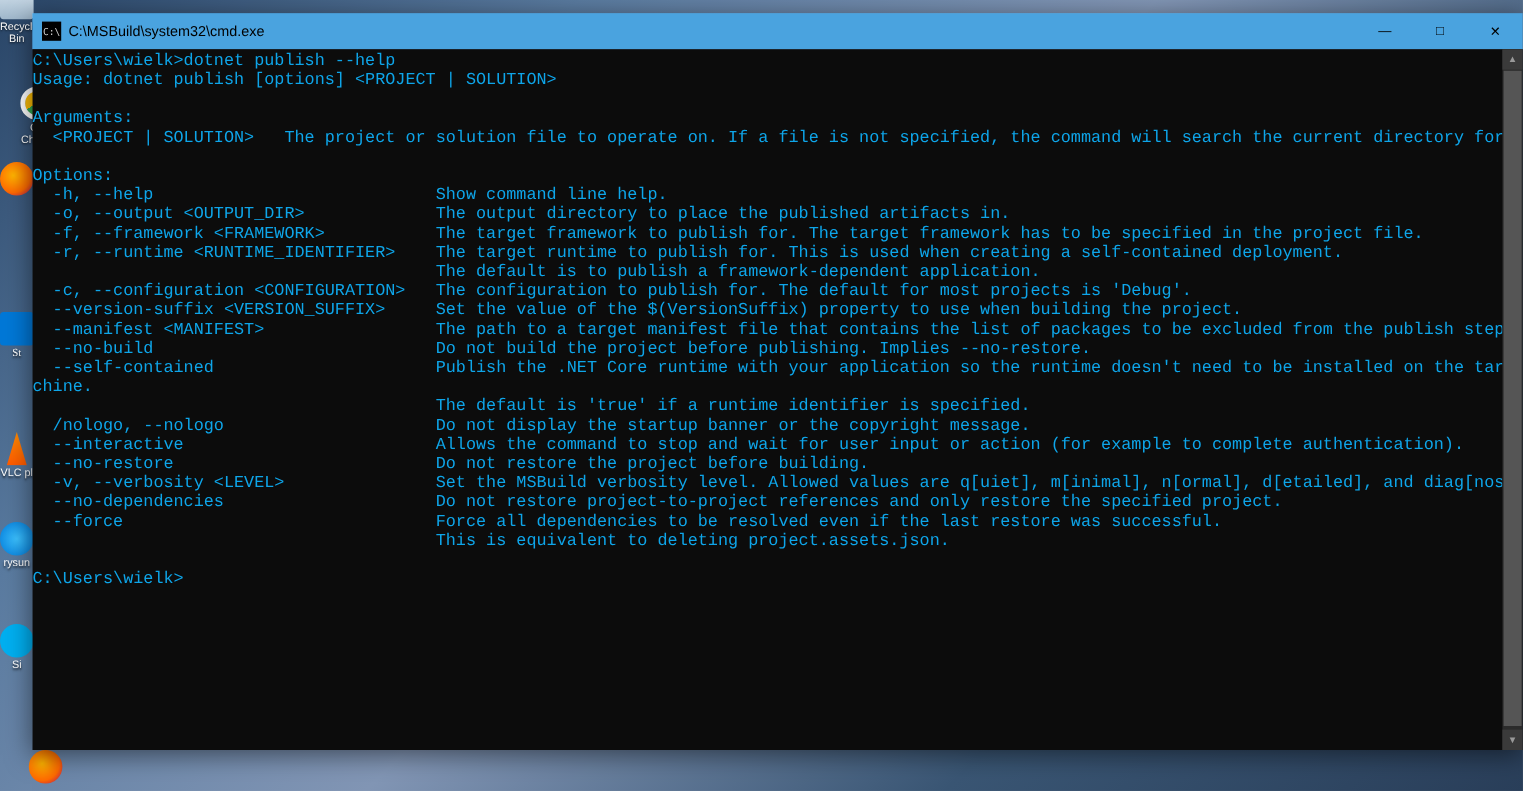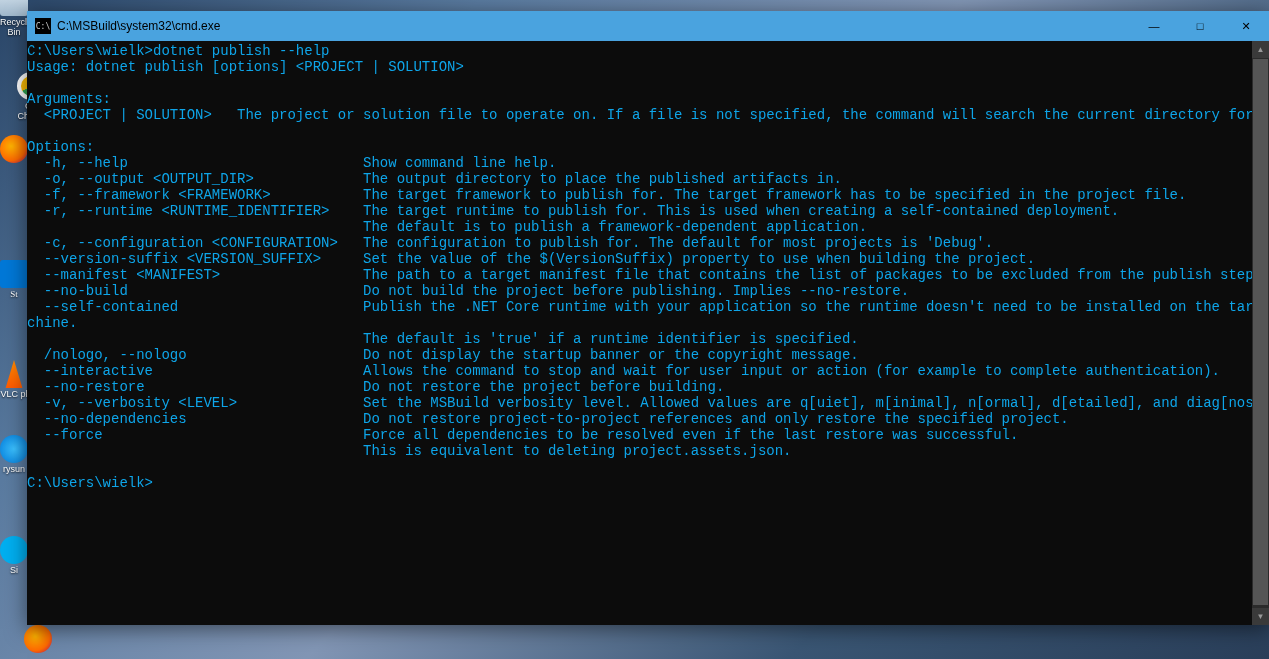--- a/index.html
+++ b/index.html
@@ -40,21 +40,21 @@
   .chrome { top: 72px; left: 0; padding-left: 17px; }
   .chrome .glyph { background: conic-gradient(#ea4335 0 120deg,#34a853 120deg 240deg,#fbbc05 240deg 360deg); border-radius:50%; border:4px solid #fff; box-sizing:border-box;}
   .firefox { top: 135px; left: 0; }
   .firefox .glyph { background: radial-gradient(circle at 40% 40%, #ffb400, #ff6a00 60%, #a3006e); border-radius:50%; }
   .store { top: 260px; left: 0; font-family: Liberation Serif, serif; }
   .store .glyph { background: #0078d7; }
   .vlc { top: 360px; left: 0; }
   .vlc .glyph { background: linear-gradient(#ff8a00,#ff5a00); clip-path: polygon(50% 0,80% 100%,20% 100%); }
   .ie { top: 435px; left: 0; }
   .ie .glyph { background: radial-gradient(circle,#3cc1ff,#0078d7); border-radius:50%; }
-  .skype { top: 536px; left: 0; }
+  .skype { top: 520px; left: 0; }
   .skype .glyph { background: #00aff0; border-radius:50%; }
   .ff2 { top: 625px; left: 24px; }
   .ff2 .glyph { background: radial-gradient(circle at 40% 40%, #ffb400, #ff6a00 60%, #a3006e); border-radius:50%; }
 
   
   .cmd-window {
     position: absolute;
     left: 27px;
     top: 11px;
     width: 1242px;

